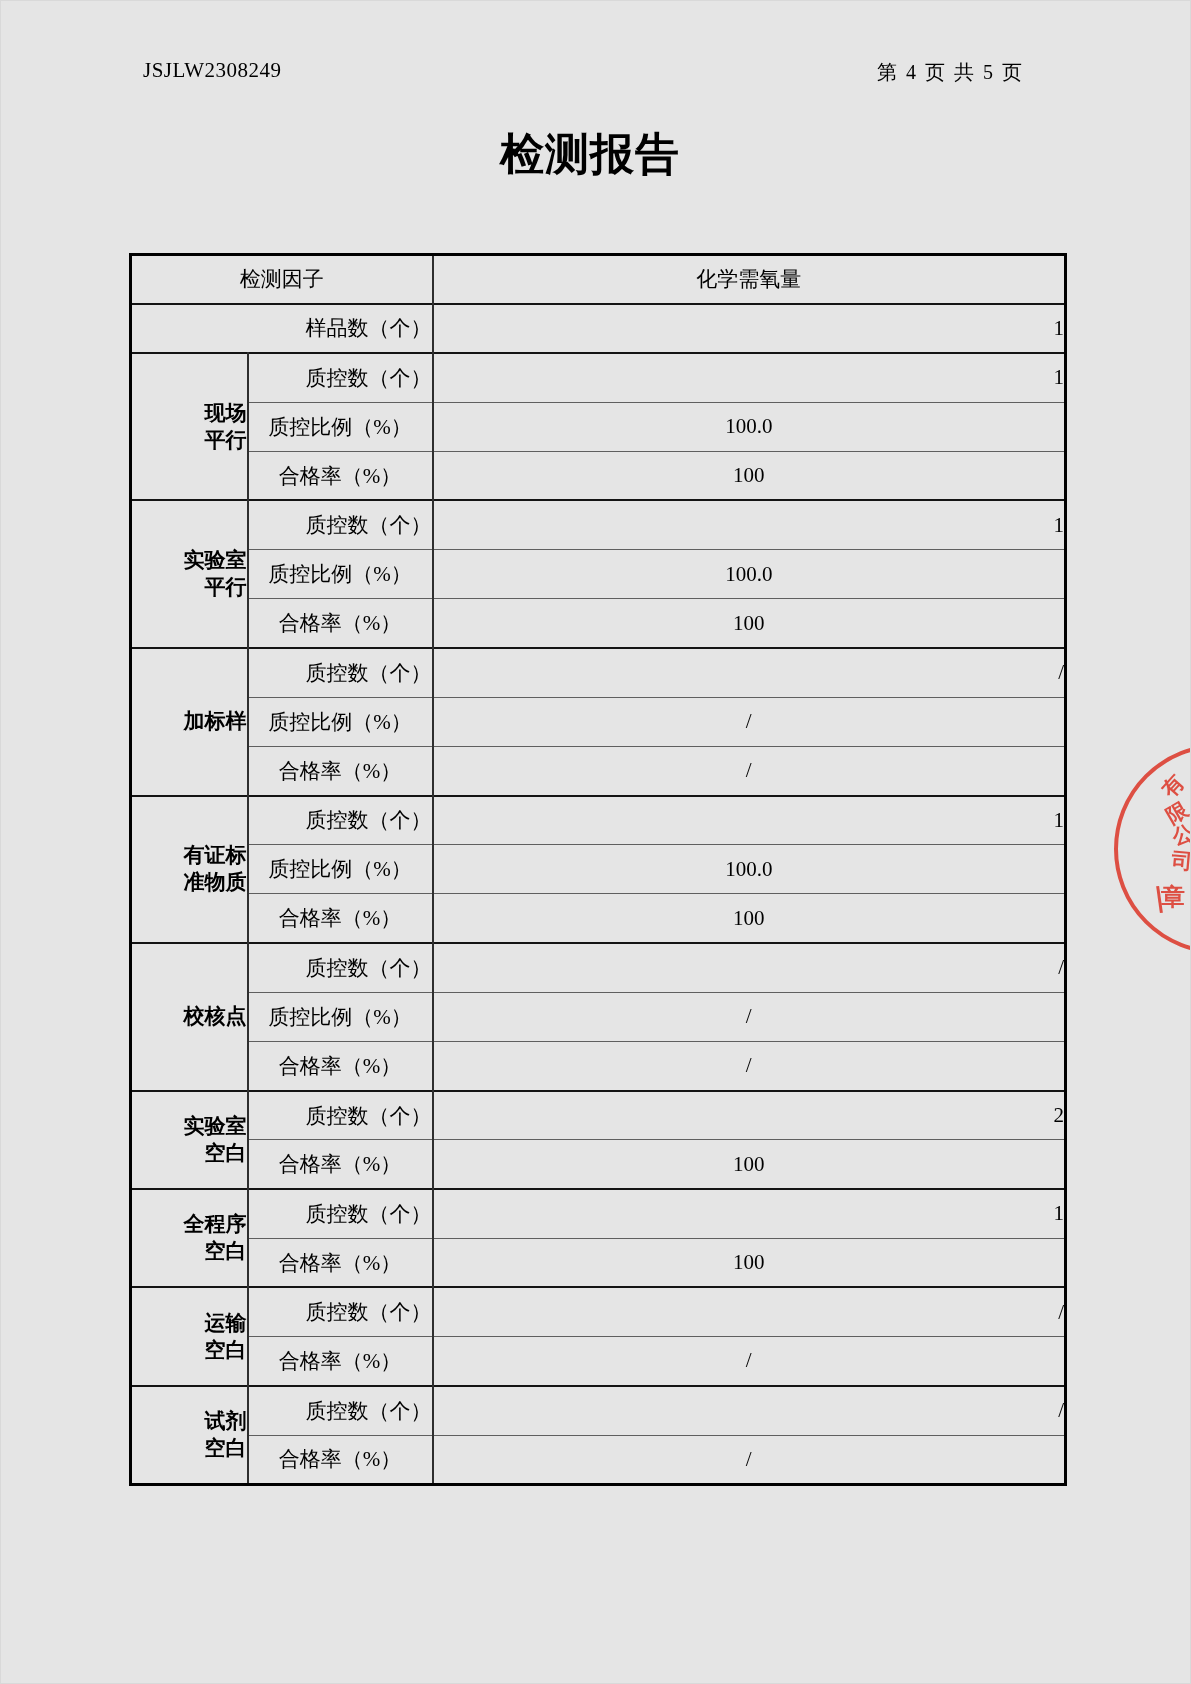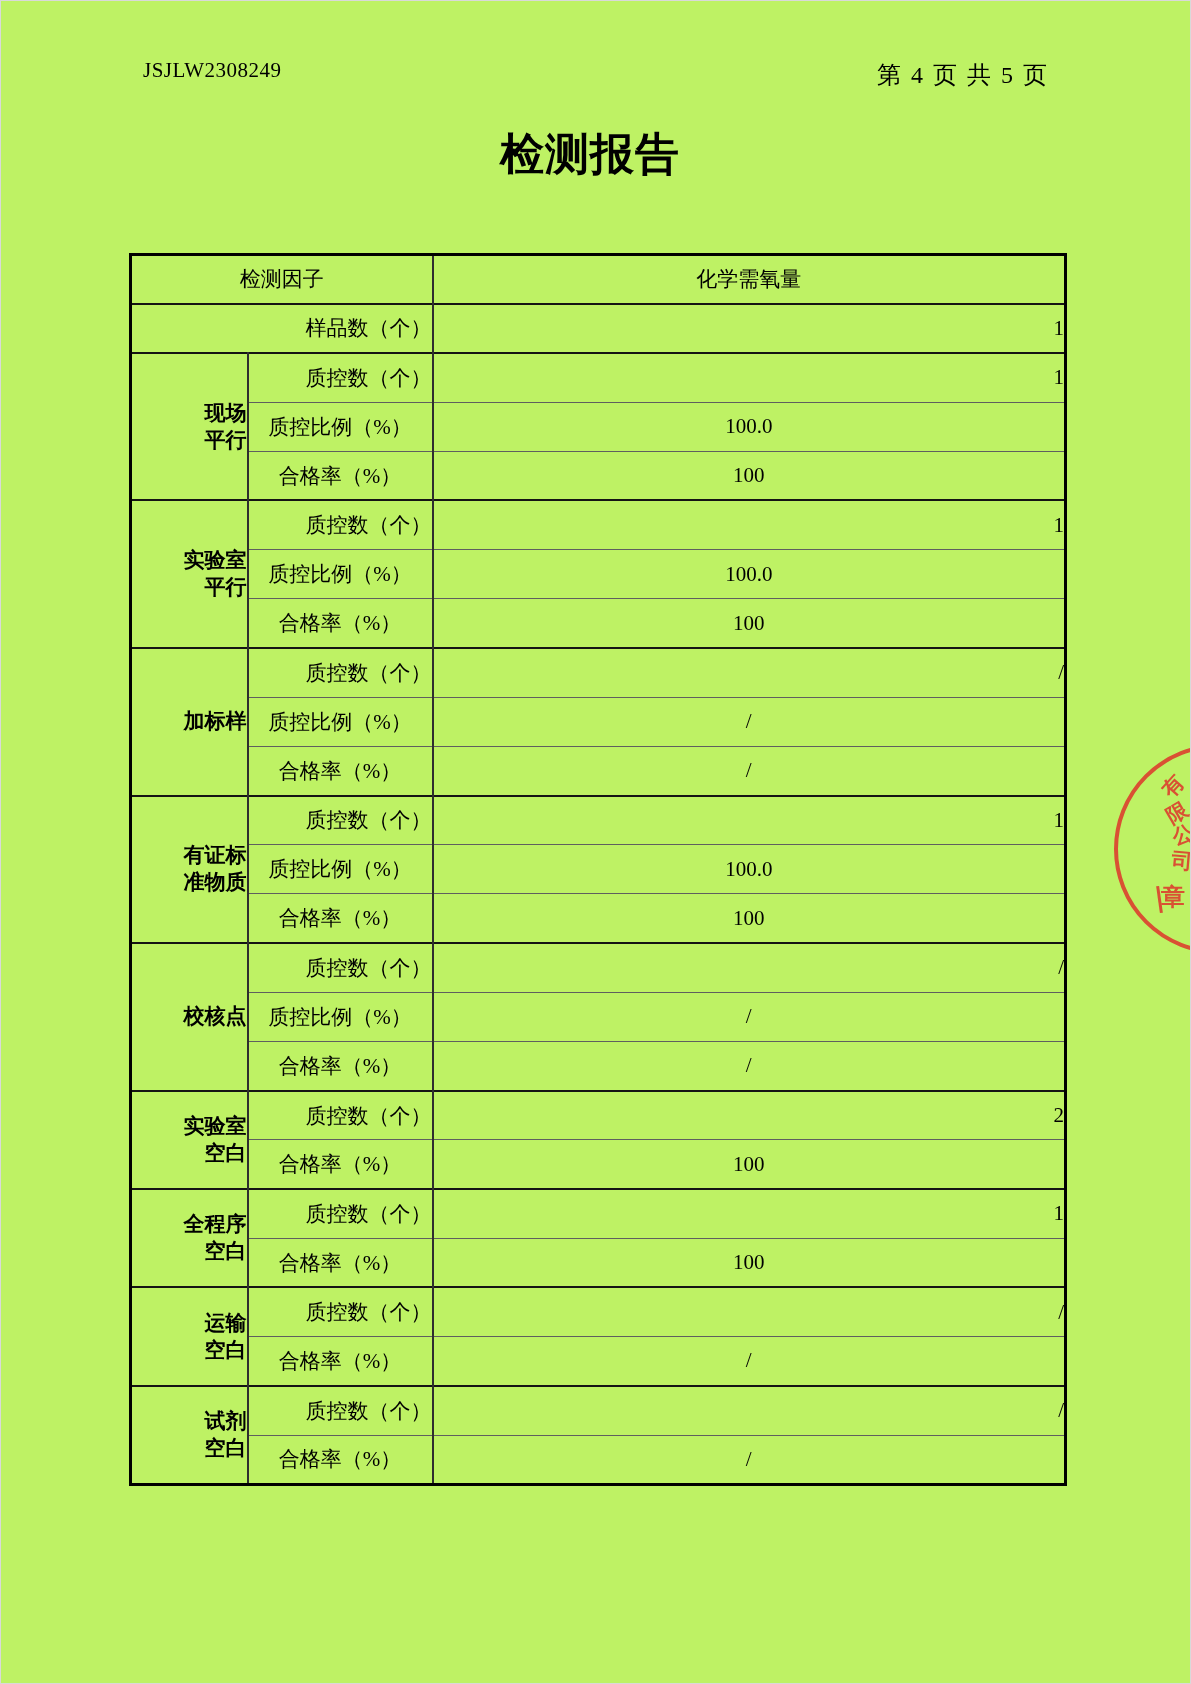--- a/index.html
+++ b/index.html
@@ -1,32 +1,32 @@
 <!DOCTYPE html>
 <html><head>
 <meta charset="utf-8">
 <style>
   html,body{margin:0;padding:0;background:#ffffff;}
   .page{
     position:relative;
     width:1191px;height:1684px;
-    background:#bef264;
+    background:#e5e5e5;
     border:1px solid #d9d9d9;
     box-sizing:border-box;
     overflow:hidden;
     font-family:"Liberation Serif","DejaVu Serif",serif;
     color:#000;
   }
   .hdr-left{
     position:absolute;left:142px;top:57px;
     font-size:21px;letter-spacing:0.5px;
   }
   .hdr-right{
     position:absolute;left:876px;top:58px;
-    font-size:24px;letter-spacing:2px;
+    font-size:20px;letter-spacing:2px;
   }
   .title{
     position:absolute;left:0;top:127px;width:1178px;
     text-align:center;
     font-family:"Liberation Sans","DejaVu Sans",sans-serif;
     font-weight:bold;font-size:44px;line-height:52px;
     letter-spacing:1px;
   }
   .subtitle{
     position:absolute;left:0;top:196px;width:1178px;

